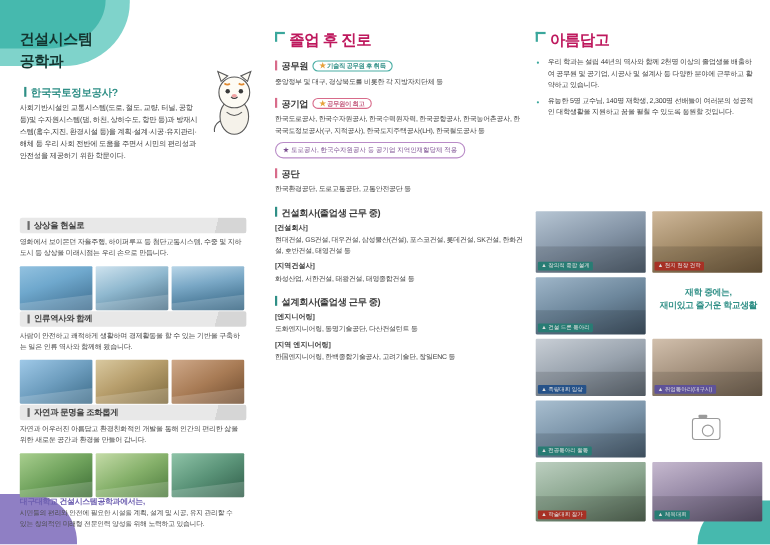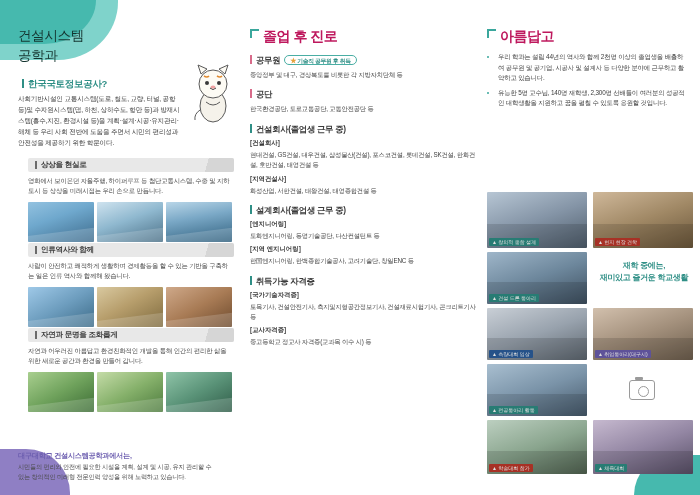--- a/index.html
+++ b/index.html
@@ -32,21 +32,21 @@
   }
   .br-teal {
     position:absolute; right:0; bottom:0; width:66px; height:40px;
     background:#46b9ae;
     border-top-left-radius: 40px;
   }
 
   
   .dept-title {
     position:absolute; left:18px; top:26px;
-    font-size:13.5px; font-weight:normal; color:#14342f; line-height:1.5;
+    font-size:13.5px; font-weight:bold; color:#14342f; line-height:1.5;
     letter-spacing:-0.3px;
   }
   .col-head {
     position:absolute; font-size:14px; font-weight:bold; color:#be185d;
     letter-spacing:-0.5px;
   }
   .col-head .brk {
     display:inline-block; width:9px; height:9px;
     border-left:2px solid #3aa79c; border-top:2px solid #3aa79c;
     margin-right:4px; vertical-align:3px;
@@ -62,21 +62,21 @@
   .c1-q .bar { display:inline-block; width:2px; height:9px; background:#2f8f86; margin-right:4px; vertical-align:-1px;}
   .c1-p {
     position:absolute; left:18px; top:94px; width:166px;
     font-size:6.6px; line-height:1.65; color:#3a3a3a; letter-spacing:-0.2px;
   }
   .tiger {
     position:absolute; left:186px; top:62px; width:54px; height:64px;
   }
 
   .sec {
-    position:absolute; left:28px; width:206px;
+    position:absolute; left:18px; width:206px;margin-top:40px;
   }
   .sec-bar {
     background:#e8e8e8;
     border-radius:2px;
     height:14px;
     display:flex; align-items:center;
     padding-left:7px;
     position:relative;
     overflow:hidden;
   }
@@ -272,20 +272,25 @@
 
   <div class="c2blk" id="career-root" style="top:55px;">
       <div style="margin-bottom: 9px;">
         <div class="c2-h">
           <span class="bar"></span>
           <span>공무원</span>
           <span class="pill"><span class="star">★</span>기술직 공무원 후 취득</span>
         </div>
         <div class="c2-p">중앙정부 및 대구, 경상북도를 비롯한 각 지방자치단체 등</div>
       </div>
+      <div style="margin-bottom: 9px;"><div class="c2-h">
+          <span class="bar"></span>
+          <span>공기업</span>
+          <span class="pill pink"><span class="star">★</span>공무원이 최고</span>
+        </div><div class="c2-p">한국도로공사, 한국수자원공사, 한국수력원자력, 한국공항공사, 한국농어촌공사, 한국국토정보공사(구, 지적공사), 한국토지주택공사(LH), 한국철도공사 등</div><div class="note-box">★ 도로공사, 한국수자원공사 등 공기업 지역인재할당제 적용</div></div>
       <div style="margin-bottom: 9px;">
         <div class="c2-h">
           <span class="bar"></span>
           <span>공단</span>
         </div>
         <div class="c2-p">한국환경공단, 도로교통공단, 교통안전공단 등</div>
       </div>
       <div style="margin-bottom: 9px;">
         <div class="c2-h teal">
           <span class="bar"></span>
@@ -299,30 +304,20 @@
       <div style="margin-bottom: 9px;">
         <div class="c2-h teal">
           <span class="bar"></span>
           <span>설계회사(졸업생 근무 중)</span>
         </div>
         <div class="c2-sub">[엔지니어링]</div>
         <div class="c2-p">도화엔지니어링, 동명기술공단, 다산컨설턴트 등</div>
         <div class="c2-sub">[지역 엔지니어링]</div>
         <div class="c2-p">한国엔지니어링, 한백종합기술공사, 고려기술단, 창일ENC 등</div>
       </div>
-      <div style="margin-bottom: 9px;">
-        <div class="c2-h teal">
-          <span class="bar"></span>
-          <span>취득가능 자격증</span>
-        </div>
-        <div class="c2-sub">[국가기술자격증]</div>
-        <div class="c2-p">토목기사, 건설안전기사, 측지및지형공간정보기사, 건설재료시험기사, 콘크리트기사 등</div>
-        <div class="c2-sub">[교사자격증]</div>
-        <div class="c2-p">중고등학교 정교사 자격증(교과목 이수 시) 등</div>
-      </div>
     </div>
 
   <div class="col-head" id="h3">
     <span class="brk"></span><span>아름답고</span>
   </div>
 
   <div class="c3-list">
     <ul id="actBullets" style="list-style:disc;">
         <li>우리 학과는 설립 44년의 역사와 함께 2천명 이상의 졸업생을 배출하여 공무원 및 공기업, 시공사 및 설계사 등 다양한 분야에 근무하고 활약하고 있습니다.</li>
         <li>유능한 5명 교수님, 140명 재학생, 2,300명 선배들이 여러분의 성공적인 대학생활을 지원하고 꿈을 펼칠 수 있도록 응원할 것입니다.</li>

